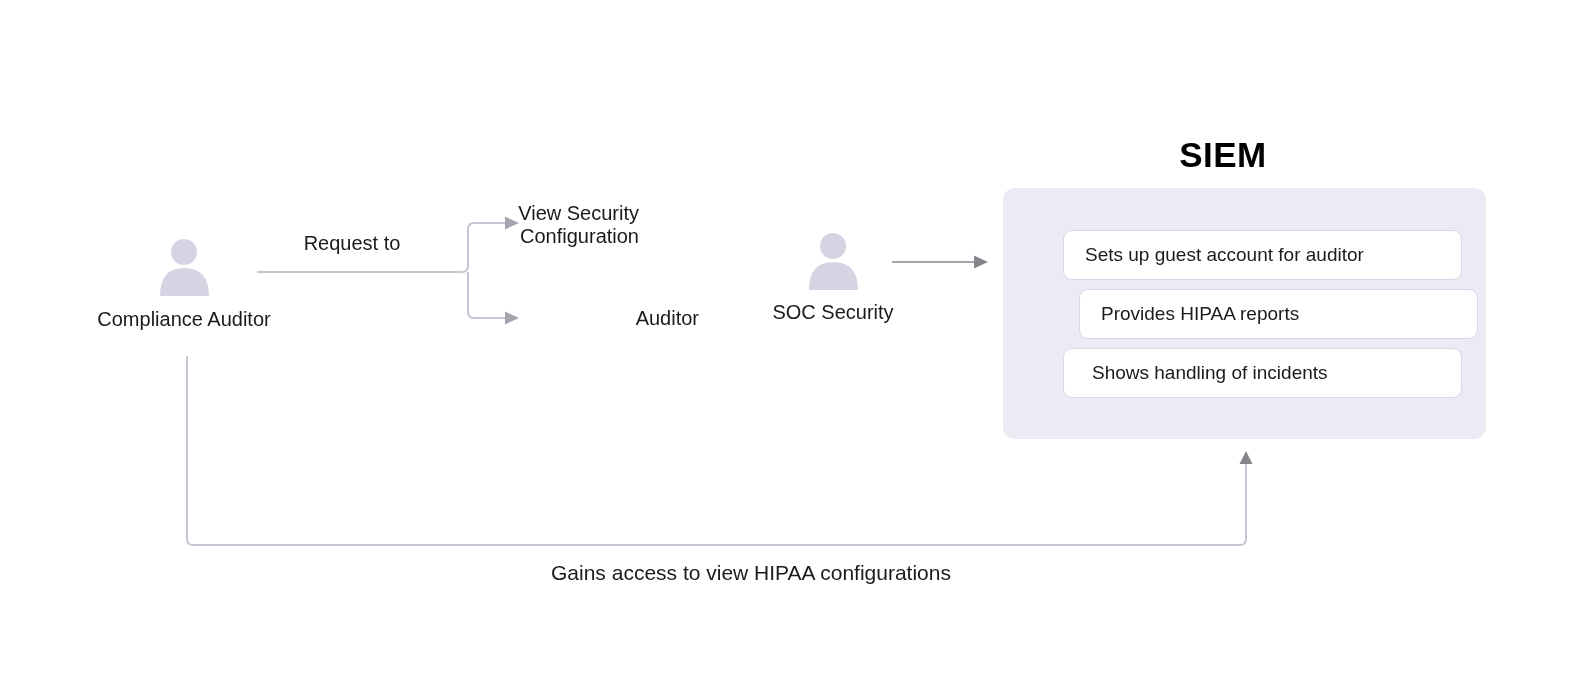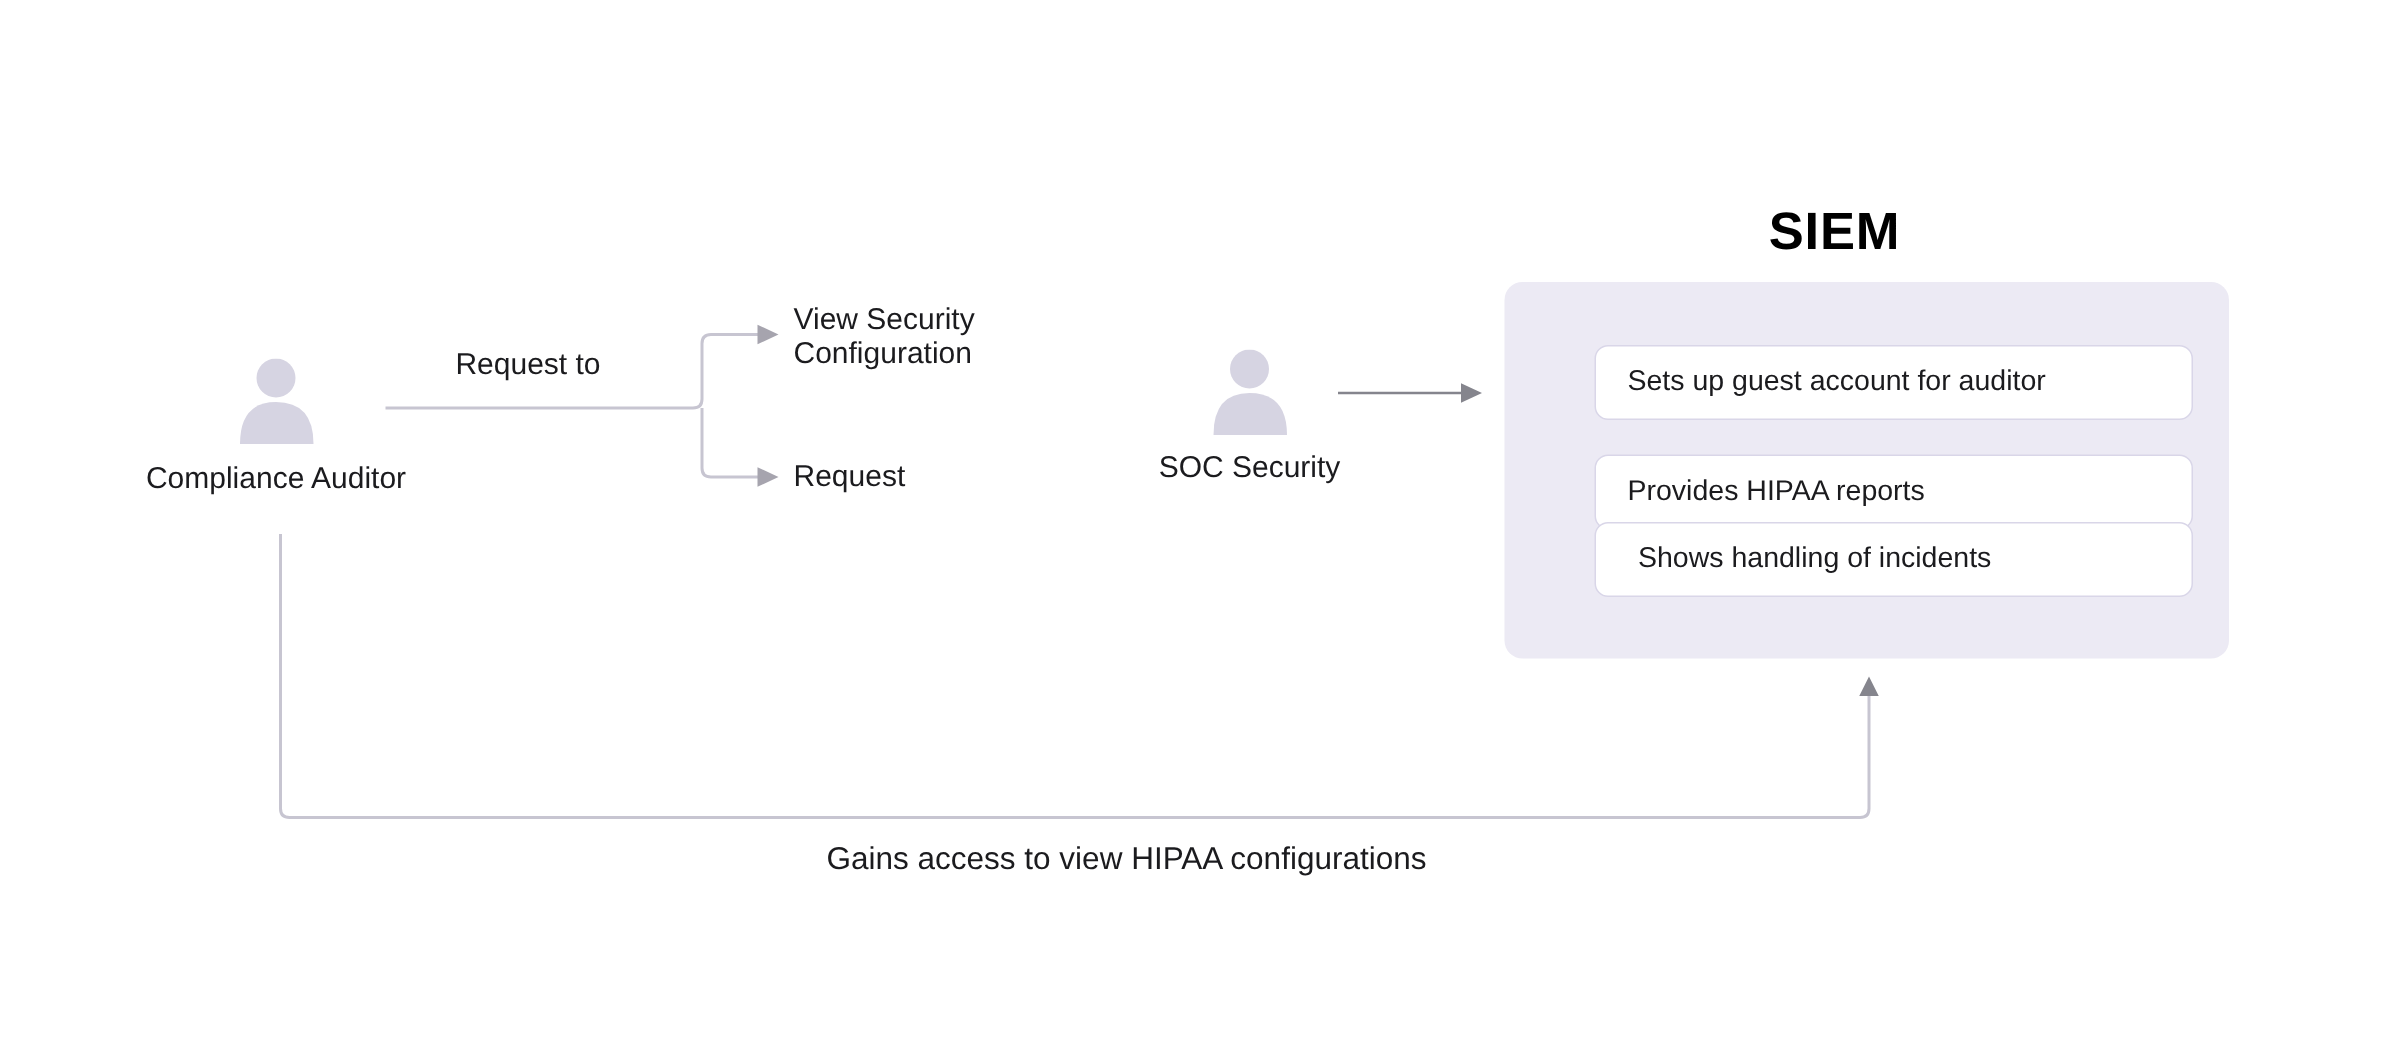--- a/index.html
+++ b/index.html
@@ -31,23 +31,23 @@
   .centered{text-align:center;}
   .siem-title{position:absolute;left:1133px;top:135px;width:180px;text-align:center;
     font-size:35px;font-weight:700;letter-spacing:.5px;color:#000;}
   .siem-box{position:absolute;left:1003px;top:188px;width:483px;height:251px;
     background:var(--siem_box);border-radius:12px;}
   .siem-card{position:absolute;left:60px;width:399px;height:50px;
     background:var(--card_bg);border:1px solid var(--card_border);border-radius:9px;
     box-sizing:border-box;font-size:19px;line-height:48px;padding-left:21px;
     white-space:nowrap;overflow:hidden;}
   .card-1{top:42px;}
-  .card-2{top:115px;}
+  .card-2{top:101px;margin-left:16px;}
   .card-3{top:160px;padding-left:28px;}
-  .branch-target{position:absolute;left:529px;font-size:20px;line-height:23px;}
+  .branch-target{position:absolute;left:499px;font-size:20px;line-height:23px;text-align:right;}
   .target-1{top:202px;width:140px;}
   .target-2{top:307px;width:200px;}
 </style>
 </head>
 <body>
 
 <div class="canvas">
 
   <svg class="wires" width="1592" height="699" viewBox="0 0 1592 699">
     <path class="wire" d="M257,272 L462,272 Q468,272 468,266 L468,229 Q468,223 474,223 L506,223"></path>
@@ -62,21 +62,21 @@
 
   <svg class="person" style="left:159px;top:239px;" width="52" height="57" viewBox="0 0 52 57">
     <circle cx="25" cy="13" r="13"></circle>
     <path d="M1,57 Q1,29 25,29 Q50,29 50,57 Z"></path>
   </svg>
   <div class="label centered" style="left:252px;top:231px;width:200px;">Request to</div>
 
   <div class="label centered" style="left:59px;top:307px;width:250px;">Compliance Auditor</div>
 
   <div class="branch-target target-1">View Security Configuration</div>
-  <div class="branch-target target-2">Request</div>
+  <div class="branch-target target-2">Auditor</div>
 
   <svg class="person" style="left:808px;top:233px;" width="52" height="57" viewBox="0 0 52 57">
     <circle cx="25" cy="13" r="13"></circle>
     <path d="M1,57 Q1,29 25,29 Q50,29 50,57 Z"></path>
   </svg>
   <div class="label centered" style="left:733px;top:300px;width:200px;">SOC Security</div>
 
   <div class="siem-title">SIEM</div>
   <div class="siem-box">
     <div class="siem-card card-1">Sets up guest account for auditor</div>

